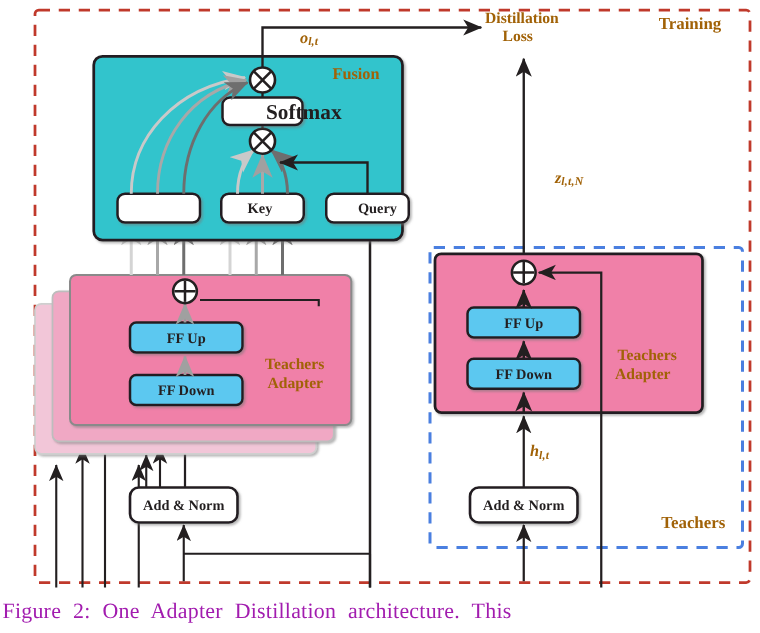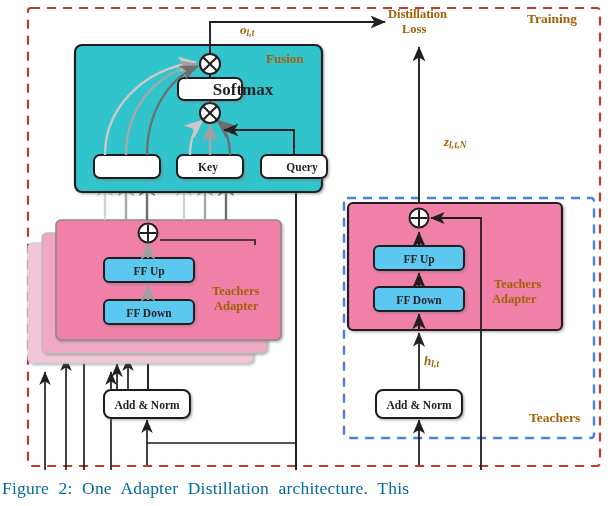--- a/index.html
+++ b/index.html
@@ -57,21 +57,21 @@
     letter-spacing: 0.2px;
   }
   .caption {
     position: absolute;
     left: 0;
     top: 478px;
     width: 608px;
     text-align: justify;
     font-family: "Liberation Serif", serif;
     font-size: 17.5px;
-    color: #0369a1;
+    color: #a21caf;
     letter-spacing: 0.2px;
     word-spacing: 5px;
     padding: 0 2px;
     box-sizing: border-box;
     overflow: hidden;
     height: 28px;
   }
 </style>
 </head>
 <body>

